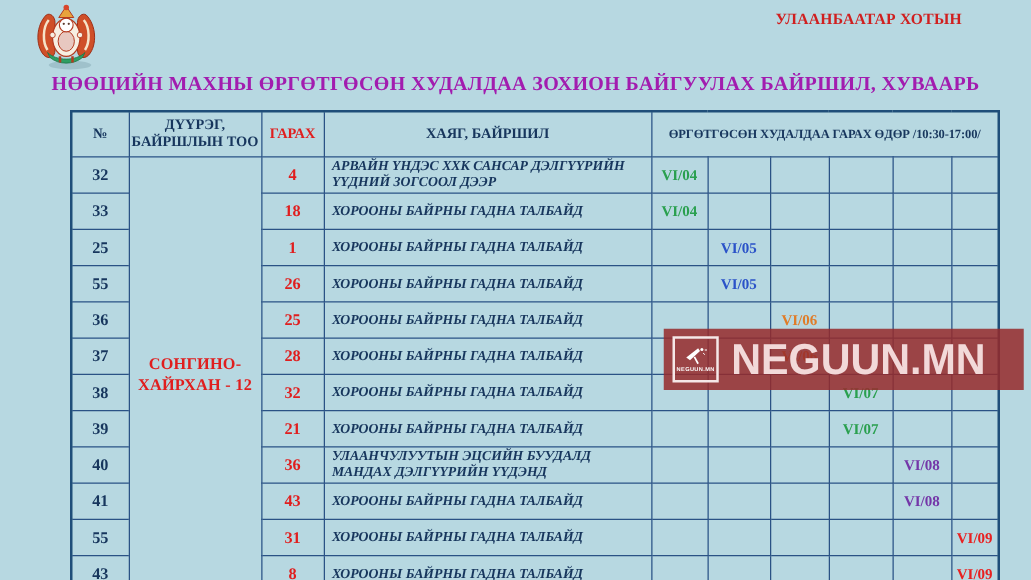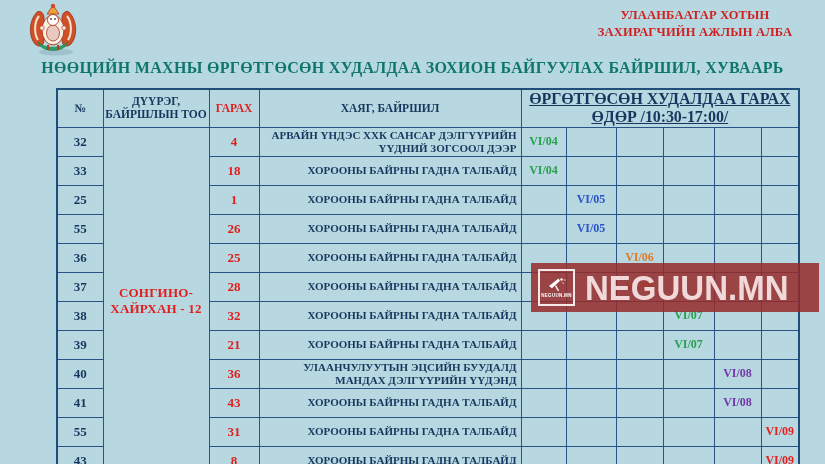--- a/index.html
+++ b/index.html
@@ -12,52 +12,52 @@
   }
   
   .emblem{position:absolute;left:25px;top:2px;width:56px;height:54px;}
   .org-block{
     position:absolute;top:7px;right:30px;width:200px;
     text-align:center;color:#d01f1f;font-weight:bold;
     font-size:12.5px;line-height:1.35;letter-spacing:.2px;
   }
   .page-title{
     position:absolute;top:59px;left:0;width:100%;
-    text-align:center;color:#0f766e;font-weight:bold;
+    text-align:center;color:#a21caf;font-weight:bold;
     font-size:16px;letter-spacing:.3px;
   }
   
   table.data-table{
     position:absolute;left:56px;top:88px;
     border-collapse:collapse;table-layout:fixed;
     background:transparent;
     border:2px solid #1f4e79;
   }
   .data-table th,.data-table td{
     border:1.5px solid #2a5285;
     padding:0;margin:0;
     color:#17365d;
     overflow:hidden;
   }
   .data-table thead th{
     height:35px;font-size:11.5px;font-weight:bold;
     text-align:center;vertical-align:middle;line-height:1.15;
   }
   .data-table thead th.h-khoroo{color:#e01e1e;}
-  .data-table thead th.h-dates{font-size:16px;letter-spacing:-.1px;text-decoration:underline;}
+  .data-table thead th.h-dates{font-size:10px;letter-spacing:-.1px;}
   .data-table td{height:26px;vertical-align:middle;}
   td.c-no{font-size:13px;font-weight:bold;text-align:center;}
   td.c-district{
     font-size:13px;font-weight:bold;text-align:center;
     color:#e01e1e;line-height:1.25;letter-spacing:.2px;
   }
   td.c-khoroo{font-size:13px;font-weight:bold;text-align:center;color:#e01e1e;}
   td.c-addr{
-    font-size:11px;font-weight:bold;text-align:right;
-    padding:1px 4px 1px 6px;line-height:1.15;
+    font-size:11px;font-weight:bold;text-align:left;
+    padding:1px 4px 1px 6px;line-height:1.15;font-style:italic;
   }
   td.c-date{font-size:12px;font-weight:bold;text-align:center;}
   
   .watermark{
     position:absolute;left:531px;top:263px;width:288px;height:49px;
     background:rgba(150,42,42,.85);
     display:flex;align-items:center;box-sizing:border-box;
     padding-left:7px;
   }
   .wm-logo{
@@ -98,21 +98,20 @@
       <circle cx="28" cy="4" r="2.2" fill="#d8452a"></circle>
       <circle cx="17" cy="26" r="2.2" fill="#f7efe2" stroke="#b43b20" stroke-width="0.7"></circle>
       <circle cx="39" cy="26" r="2.2" fill="#f7efe2" stroke="#b43b20" stroke-width="0.7"></circle>
       <path d="M13 40 C20 47 36 47 43 40 L41 44 C34 50 22 50 15 44 Z" fill="#2f9e62" stroke="#1d7346" stroke-width="0.6"></path>
       <path d="M23 43 L23 48 M33 43 L33 48" stroke="#b43b20" stroke-width="2" fill="none"></path>
     </svg>
   </div>
 
   <div class="org-block">
     <div>УЛААНБААТАР ХОТЫН</div>
-    <div>ЗАХИРАГЧИЙН АЖЛЫН АЛБА</div>
   </div>
 
   <div class="page-title">НӨӨЦИЙН МАХНЫ ӨРГӨТГӨСӨН ХУДАЛДАА ЗОХИОН БАЙГУУЛАХ БАЙРШИЛ, ХУВААРЬ</div>
 
   <table class="data-table">
     <colgroup>
       <col style="width:46px">
         <col style="width:106px">
         <col style="width:50px">
         <col style="width:262px">

